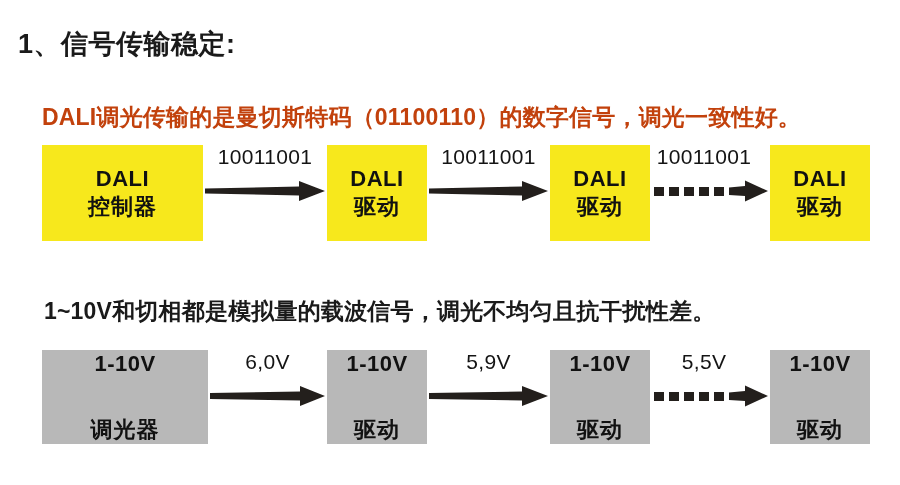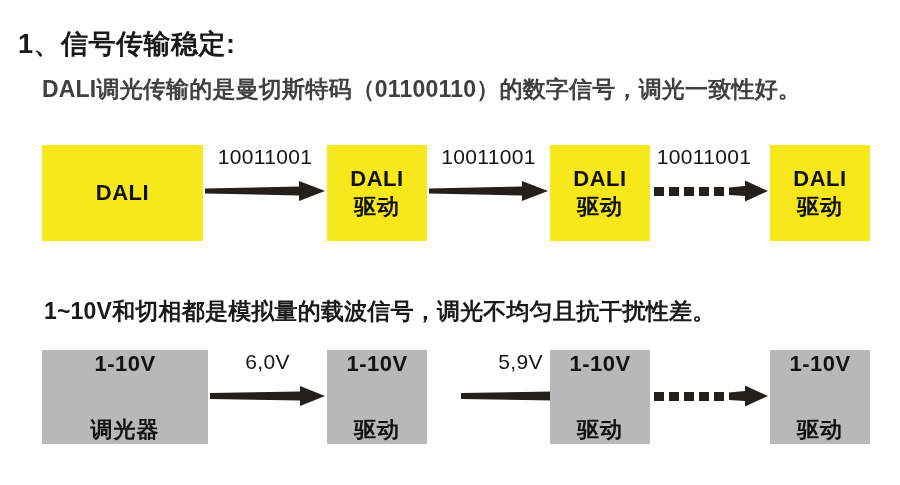--- a/index.html
+++ b/index.html
@@ -34,25 +34,25 @@
     font-size: 27px;
     font-weight: 700;
     letter-spacing: 0.5px;
     color: #1a1a1a;
     white-space: nowrap;
   }
 
   .caption-blue {
     position: absolute;
     left: 42px;
-    top: 74px;
+    top: 102px;
     font-size: 23px;
     font-weight: 700;
     letter-spacing: 0.2px;
-    color: #404040;
+    color: #c2410c;
     white-space: nowrap;
   }
 
   .caption-black {
     position: absolute;
     left: 44px;
     top: 296px;
     font-size: 23px;
     font-weight: 700;
     letter-spacing: 0.2px;
@@ -101,21 +101,21 @@
   
   .connector {
     position: absolute;
     height: 96px;
     top: 0;
   }
   #row-dali .c0 { left: 203px; width: 124px; }
   #row-dali .c1 { left: 427px; width: 123px; }
   #row-dali .c2 { left: 650px; width: 120px; }
   #row-analog .c0 { left: 208px; width: 119px; }
-  #row-analog .c1 { left: 427px; width: 123px; margin-left: 32px; }
+  #row-analog .c1 { left: 427px; width: 123px; }
   #row-analog .c2 { left: 650px; width: 120px; }
 
   .connector svg { position: absolute; left: 0; top: 34px; display: block; }
 
   .edge-label {
     position: absolute;
     top: 0;
     width: 100%;
     text-align: center;
     font-size: 21px;
@@ -132,20 +132,21 @@
 <div class="slide">
 
   <div class="heading-1">1、信号传输稳定:</div>
 
   <div class="caption-blue">DALI调光传输的是曼切斯特码（01100110）的数字信号，调光一致性好。</div>
 
   <div class="flow-row" id="row-dali">
 
     <div class="node-box node-yellow n0">
       <span class="line-a">DALI</span>
+      <span class="line-b">控制器</span>
     </div>
 
     <div class="connector c0">
       <div class="edge-label">10011001</div>
       <svg width="124" height="24" viewBox="0 0 124 24">
         <path d="M2 9.5 L96 7.5 L96 2 L122 12 L96 22 L96 16.5 L2 14.5 Z" fill="#231f1c"></path>
       </svg>
     </div>
 
     <div class="node-box node-yellow n1">
@@ -211,20 +212,21 @@
         <path d="M2 9 L95 7.5 L95 2 L121 12 L95 22 L95 16.5 L2 15 Z" fill="#231f1c"></path>
       </svg>
     </div>
 
     <div class="node-box node-gray n2">
       <span class="line-a">1-10V</span>
       <span class="line-b">驱动</span>
     </div>
 
     <div class="connector c2">
+      <div class="edge-label offset-left">5,5V</div>
       <svg width="120" height="24" viewBox="0 0 120 24">
         <rect x="4" y="8" width="10" height="9" fill="#231f1c"></rect>
         <rect x="19" y="8" width="10" height="9" fill="#231f1c"></rect>
         <rect x="34" y="8" width="10" height="9" fill="#231f1c"></rect>
         <rect x="49" y="8" width="10" height="9" fill="#231f1c"></rect>
         <rect x="64" y="8" width="10" height="9" fill="#231f1c"></rect>
         <path d="M79 8.5 L95 7 L95 1.5 L118 12 L95 22.5 L95 17 L79 16 Z" fill="#231f1c"></path>
       </svg>
     </div>
 

